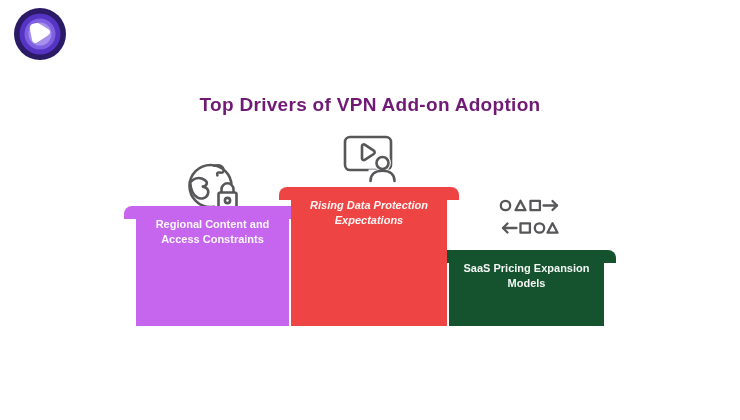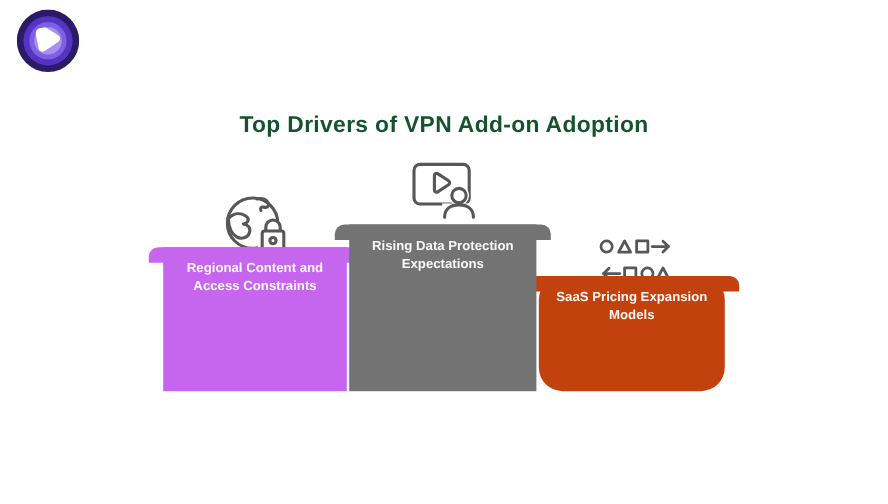--- a/index.html
+++ b/index.html
@@ -71,21 +71,21 @@
 <div class="stage">
 
   <svg class="logo" viewBox="0 0 52 52" aria-hidden="true">
     <circle cx="26" cy="26" r="26" fill="#2b1a66"></circle>
     <circle cx="26" cy="26" r="20.5" fill="#5534c4"></circle>
     <circle cx="26" cy="26" r="15.5" fill="#7e60e0"></circle>
     <circle cx="26" cy="26" r="11.5" fill="#a78fee"></circle>
     <path d="M20.8,15.4 C23,14.6 24.2,15 26.2,16.2 L33.6,20.8 C36.8,22.7 36.9,25.4 33.9,27.4 L23.9,34.1 C21,36 18.6,35 18,31.6 L15.9,20.9 C15.3,17.4 17.8,15.3 20.8,15.4 Z" fill="#ffffff"></path>
   </svg>
 
-  <h1 class="title" style="color: #14532d;">Top Drivers of VPN Add-on Adoption</h1>
+  <h1 class="title" style="color: #701a75;">Top Drivers of VPN Add-on Adoption</h1>
 
   <svg class="icon icon-globe" width="58" height="54" viewBox="0 0 58 54" aria-hidden="true">
     <g fill="none" stroke="#57575a" stroke-width="2.6" stroke-linecap="round" stroke-linejoin="round">
       <circle cx="24.5" cy="25" r="21"></circle>
       <path d="M4.2,21.5 C8.5,16.5 14,16 18.5,18.8 C22.5,21.3 21,24.8 16.8,25.6 C20.8,26.2 23.3,29 21.8,33.2 C20.3,37.4 15,38.6 11.2,36.4 C7.4,34.2 4.8,29.5 4.2,21.5 Z"></path>
       <path d="M28,4.8 C33,3.6 36.5,5.2 37.6,8.4 C38.4,11 36.2,12.2 33.8,11.6 C31.8,11.1 30.6,12.2 31.4,14.4"></path>
     </g>
     <rect x="29" y="23.5" width="26" height="27" fill="#ffffff" stroke="none"></rect>
     <g fill="none" stroke="#57575a" stroke-width="2.6" stroke-linecap="round" stroke-linejoin="round">
       <path d="M35.5,31.5 v-3.2 a6,6 0 0 1 12,0 v3.2"></path>
@@ -120,23 +120,23 @@
       <circle cx="40.5" cy="31" r="4.7"></circle>
       <path d="M48.5,35.7 L53.5,26.3 L58.5,35.7 Z"></path>
     </g>
   </svg>
 
   <div class="bar" style="left: 136px; width: 153px; height: 120px; background: rgb(198, 102, 238); z-index: 2;">
     <div class="bar-cap"></div>
     <div class="bar-label">Regional Content and Access Constraints</div>
   </div>
 
-  <div class="bar" style="left: 291px; width: 156px; height: 139px; background: #737373; z-index: 3;">
+  <div class="bar" style="left: 291px; width: 156px; height: 139px; background: #ef4444; z-index: 3; font-style: italic;">
     <div class="bar-cap"></div>
     <div class="bar-label">Rising Data Protection Expectations</div>
   </div>
 
-  <div class="bar" style="left: 449px; width: 155px; height: 96px; background: #c2410c; z-index: 1; border-radius: 20px;">
+  <div class="bar" style="left: 449px; width: 155px; height: 76px; background: #14532d; z-index: 1;">
     <div class="bar-cap"></div>
     <div class="bar-label">SaaS Pricing Expansion Models</div>
   </div>
 
 </div>
 
 </body></html>

